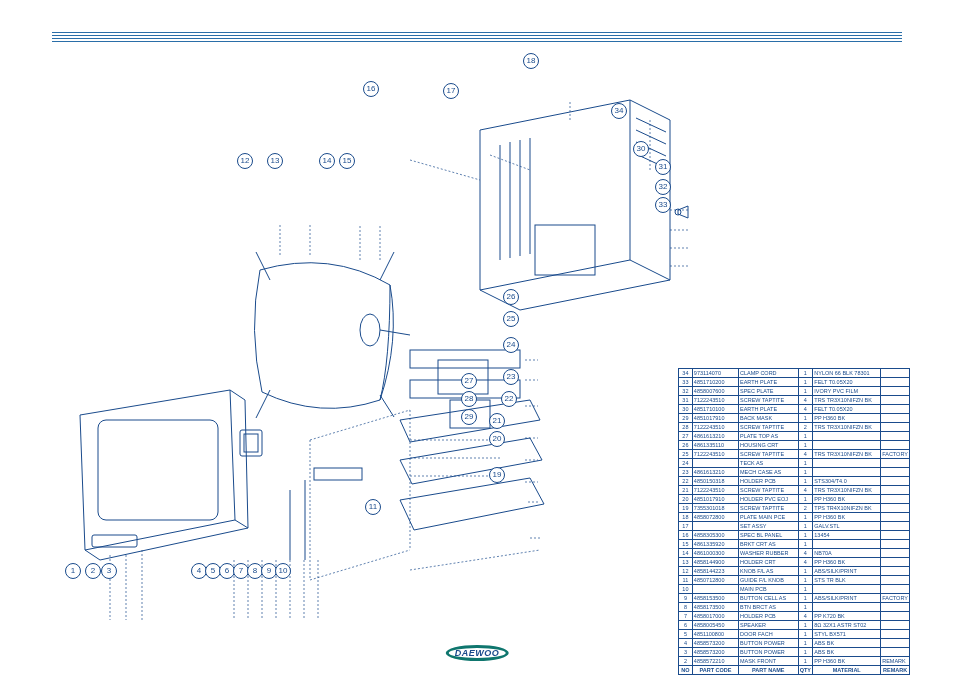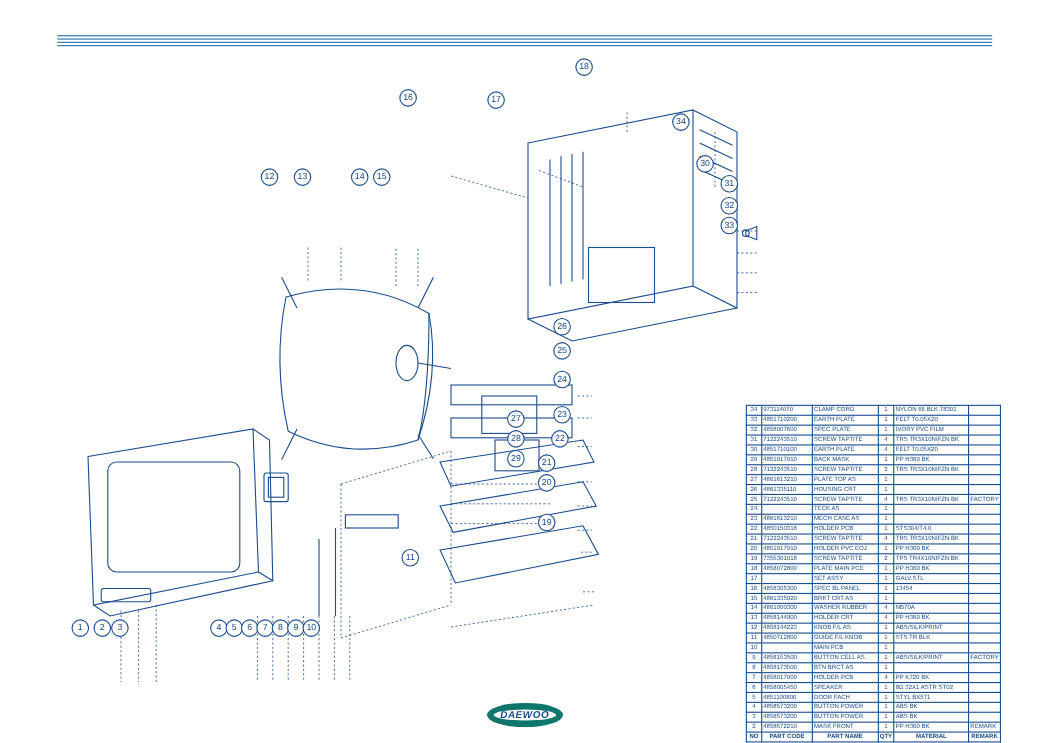--- a/index.html
+++ b/index.html
@@ -73,21 +73,21 @@
     left: 50%;
     transform: translateX(-50%);
     font-size: 9px;
     font-weight: bold;
     color: #1a4b8c;
     letter-spacing: 0.5px;
     font-style: italic;
   }
   .logo .oval {
     display:inline-block;
-    border:6px solid #0f766e;
+    border:3px solid #0f766e;
     border-radius: 50%;
     padding: 0 6px;
   }
 </style>
 </head>
 <body>
 
 <div class="border-lines">
   <div></div>
     <div></div>

